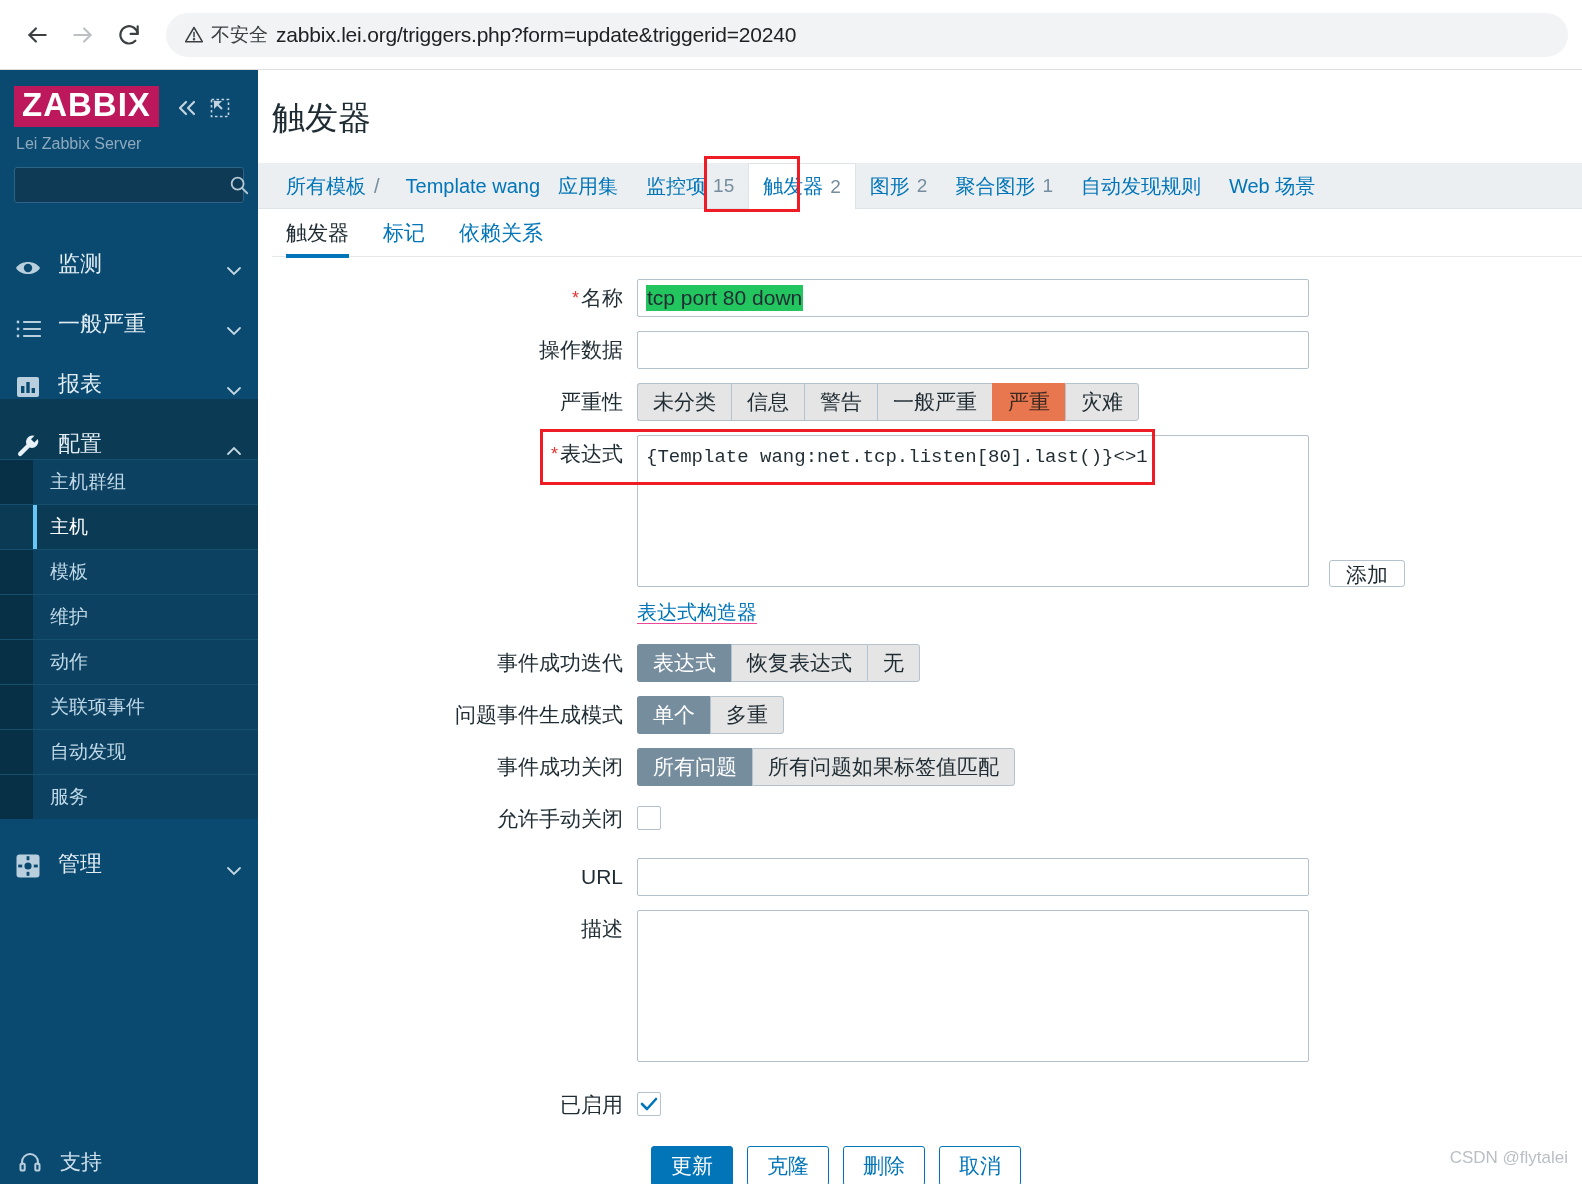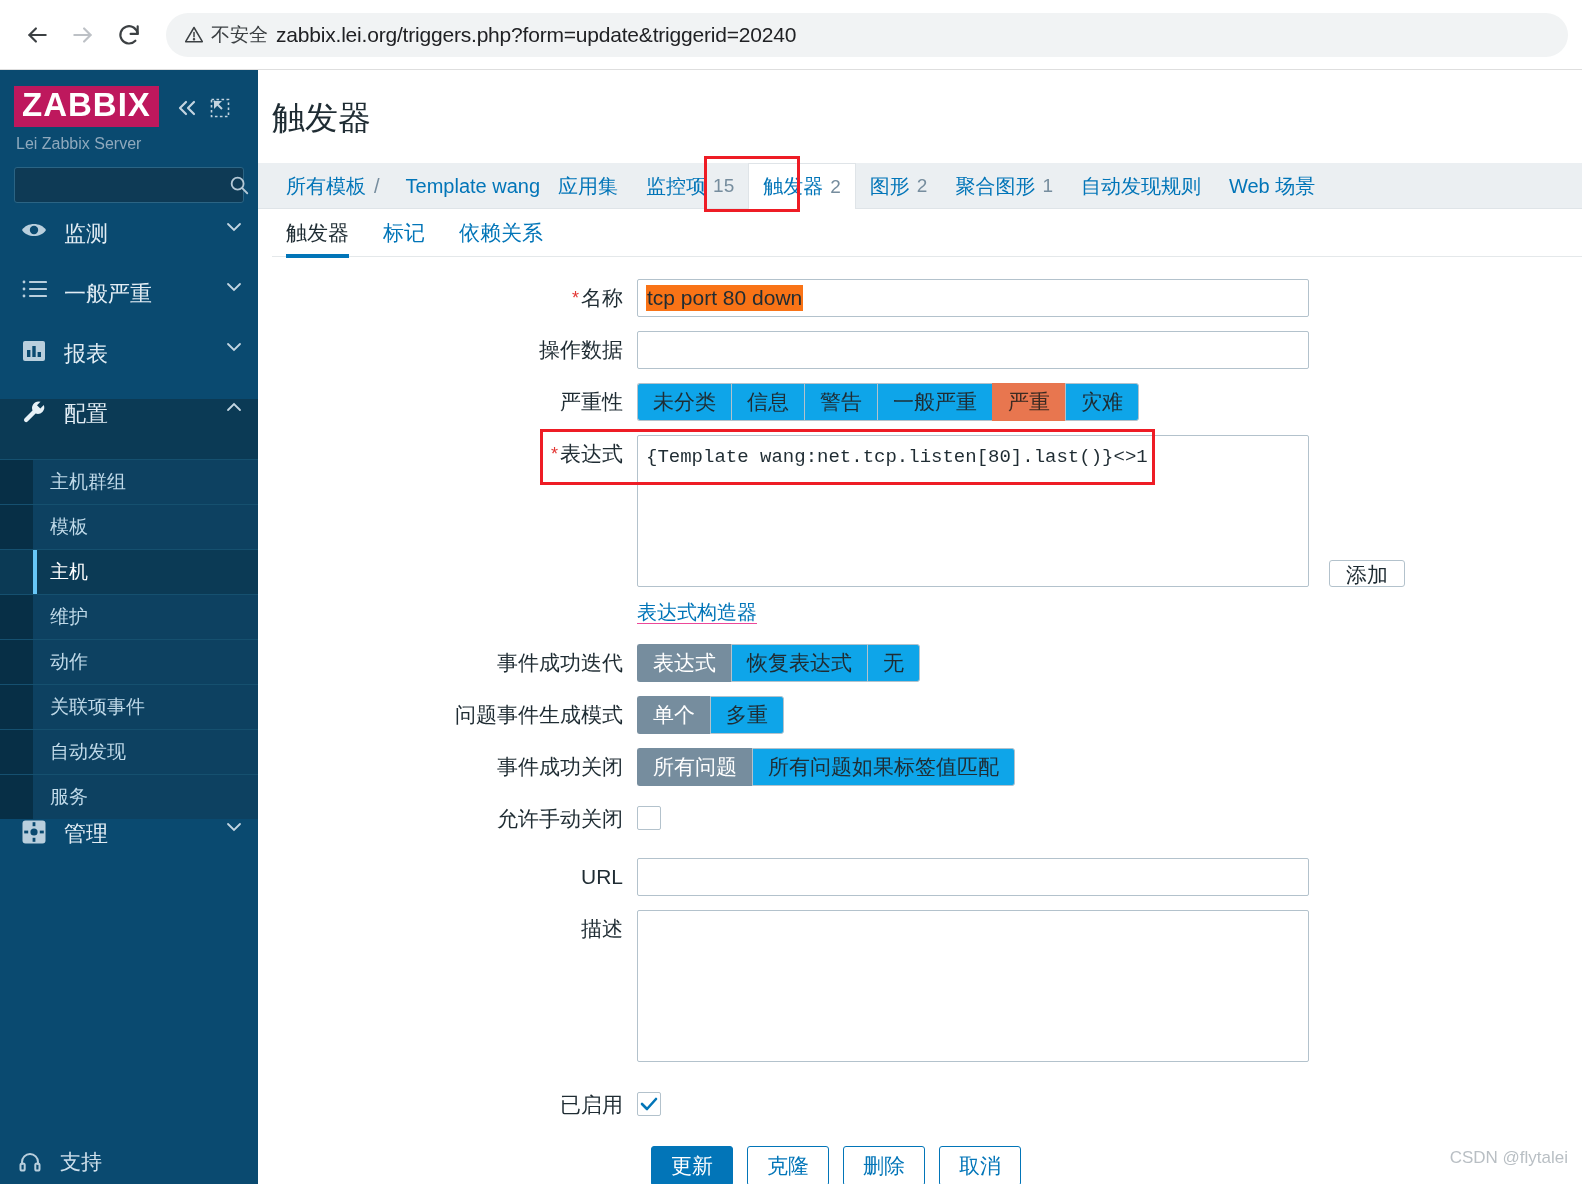--- a/index.html
+++ b/index.html
@@ -106,23 +106,23 @@
     background: transparent;
     border: 0; outline: 0;
     color: #dce8f0;
     font-size: 15px;
     font-family: "Liberation Sans", sans-serif;
   }
   .search-icon { color: #b4c8d6; display:flex; }
 
   .nav-list { margin-top: 16px; }
   .nav-item {
-    display: flex; align-items: flex-start;
+    display: flex; align-items: flex-end;
     height: 60px;
-    padding: 0 16px 0 20px;
+    padding: 0 16px 0 14px;
     gap: 16px;
     color: #e2edf4;
     font-size: 22px;
     cursor: pointer;
     position: relative;
   }
   .nav-item .nav-ico {
     width: 28px; flex: 0 0 28px;
     display: flex; align-items: center; justify-content: center;
     color: #b9cfdd;
@@ -292,32 +292,32 @@
   .name-input-faux {
     height: 38px;
     width: 672px;
     border: 1px solid #b3c2cc;
     border-radius: 2px;
     display:flex; align-items:center;
     padding: 0 8px;
     background: #fff;
   }
   .sel-text {
-    background: #f97316;
+    background: #22c55e;
     color: #1f2c33;
     font-size: 21px;
     padding: 1px 1px;
     line-height: 1.15;
   }
 
   .btn-group { display: inline-flex; border-radius: 3px; }
   .bg-btn {
     border: 1px solid #b3c2cc;
     border-right: none;
-    background: #0ea5e9;
+    background: #e5e5e5;
     font-size: 21px;
     color: #1f2c33;
     height: 38px;
     padding: 0 15px;
     display:flex; align-items:center; justify-content:center;
     cursor: pointer;
     white-space: nowrap;
   }
   .bg-btn:first-child { border-radius: 3px 0 0 3px; }
   .bg-btn:last-child { border-right: 1px solid #b3c2cc; border-radius: 0 3px 3px 0; }
@@ -559,25 +559,25 @@
             </svg>
         </span>
       </div>
 
       <div class="subnav-outer">
         <div class="subnav">
           <div class="subnav-gutter"></div>
           <div class="sub-item">
               <span>主机群组</span>
             </div>
+          <div class="sub-item selected">
+              <span>主机</span>
+            </div>
           <div class="sub-item">
               <span>模板</span>
-            </div>
-          <div class="sub-item selected">
-              <span>主机</span>
             </div>
           <div class="sub-item">
               <span>维护</span>
             </div>
           <div class="sub-item">
               <span>动作</span>
             </div>
           <div class="sub-item">
               <span>关联项事件</span>
             </div>

